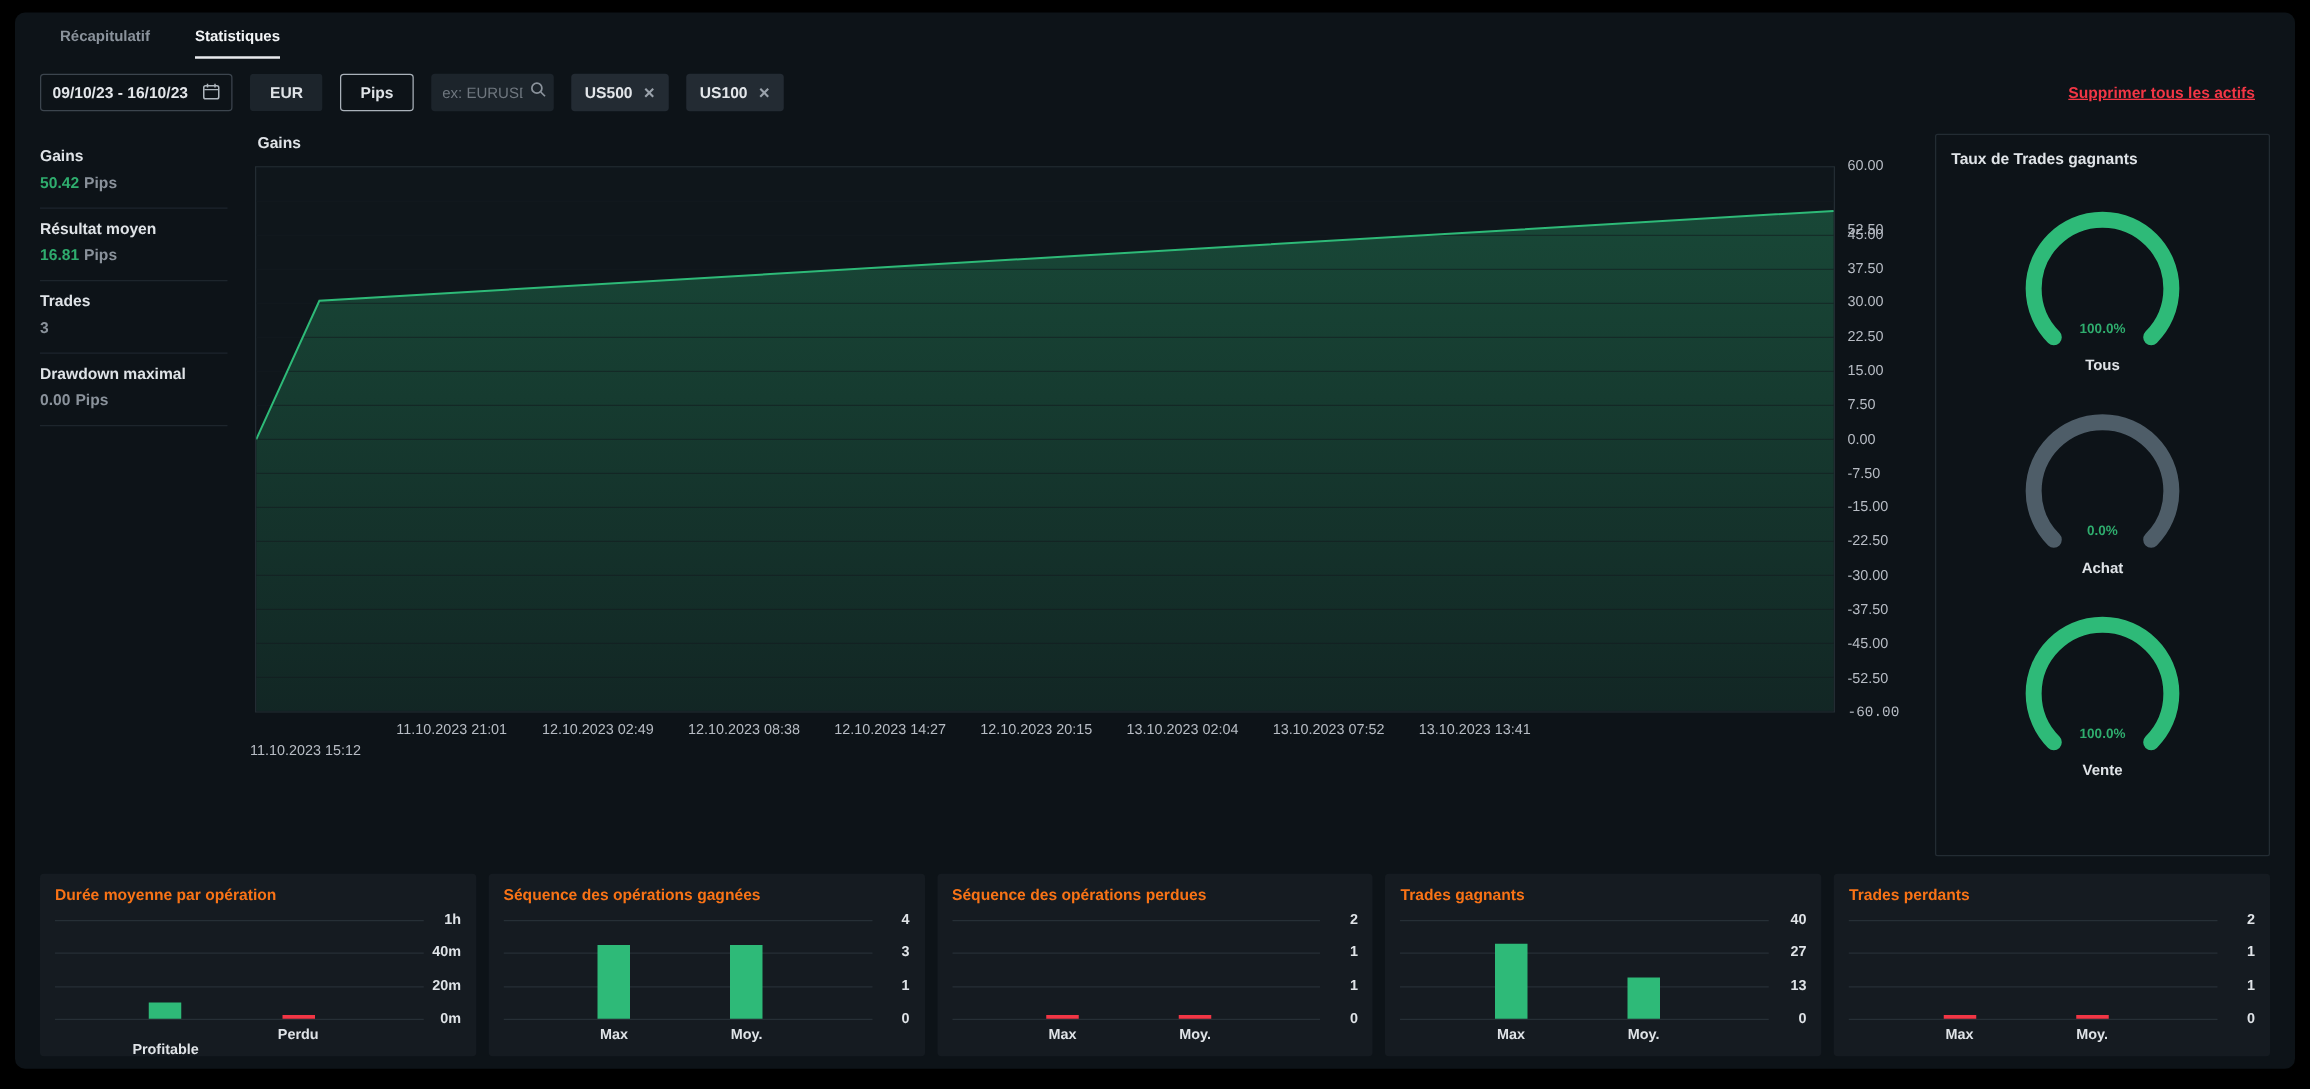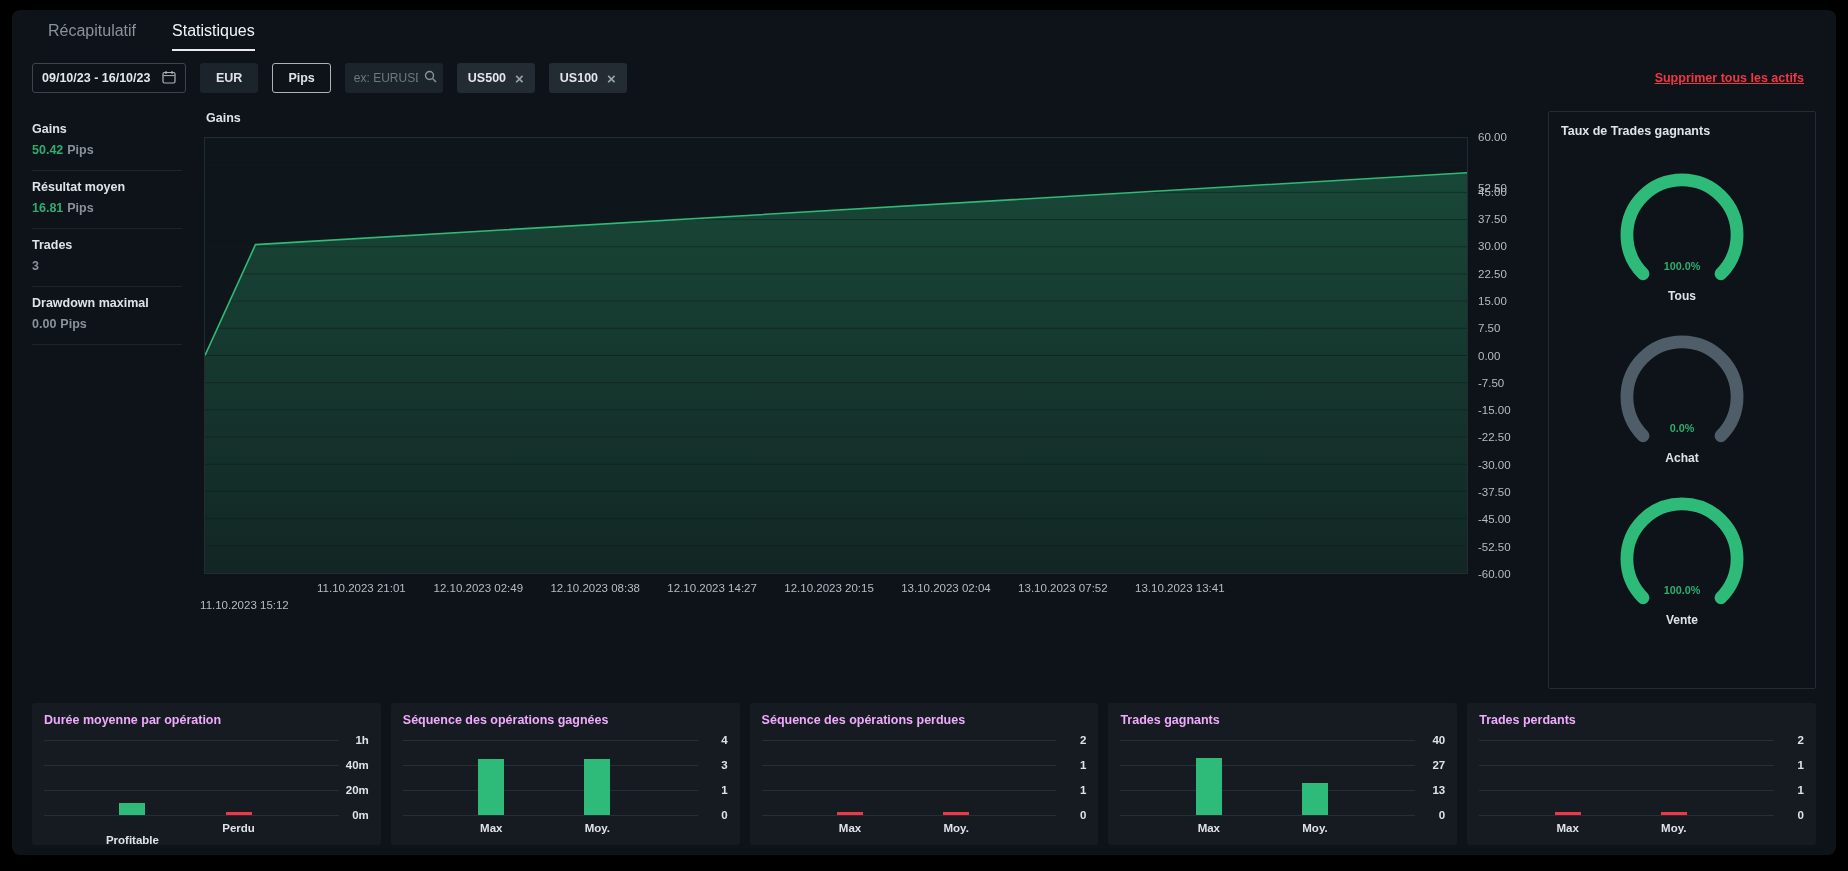--- a/index.html
+++ b/index.html
@@ -7,21 +7,21 @@
     --accent-green:#2eba78; --accent-green-text:#2fad6e; --accent-red:#f23645;
     --gauge-gray:#4e5d68; --tick:#b7bcc4; --border:#232c33;
   }
   *{box-sizing:border-box;margin:0;padding:0}
   html,body{background:#000;}
   body{width:1848px;height:871px;font-family:"Liberation Sans",sans-serif;color:var(--text);overflow:hidden;position:relative}
   .frame{position:absolute;inset:10px 12px 16px;background:var(--bg);border-radius:8px;padding:8px 20px 10px;display:flex;flex-direction:column;overflow:hidden}
 
   
   .tabs{display:flex;gap:36px;padding:4px 16px 0}
-  .tab{font-size:16px;color:var(--muted);font-weight:400;padding-bottom:9px;cursor:pointer}
+  .tab{font-size:12px;color:var(--muted);font-weight:700;padding-bottom:9px;cursor:pointer}
   .tab.active{color:#f2f4f6;border-bottom:2px solid #e8eaed}
 
   
   .toolbar{display:flex;align-items:center;gap:14px;margin:12px 0 18px;position:relative}
   .date-input{display:flex;align-items:center;justify-content:space-between;width:154px;height:30px;border:1px solid #3c454e;border-radius:3px;padding:0 9px;font-size:12.5px;font-weight:700;color:#e3e6ea;cursor:pointer}
   .btn{height:30px;padding:0 15px;background:#1c242b;border:1px solid transparent;border-radius:3px;color:#dfe3e7;font-size:12.5px;font-weight:700;cursor:pointer;font-family:inherit}
   .btn.selected{background:transparent;border-color:#aab2ba}
   .search{display:flex;align-items:center;gap:6px;height:30px;background:#1c242b;border-radius:3px;padding:0 9px;width:98px}
   .search input{background:transparent;border:0;outline:0;color:#cfd3d9;font-size:12px;width:64px;font-family:inherit}
   .search input::placeholder{color:#6f777f}
@@ -56,21 +56,21 @@
   .gauges-title{font-size:12.5px;font-weight:700;color:#dfe3e7}
   .gauge-list{display:flex;flex-direction:column;align-items:center;gap:25px;margin-top:28px}
   .gauge{display:flex;flex-direction:column;align-items:center}
   .gauge-svg{width:158px;height:120px;display:block}
   .gauge-pct{fill:var(--accent-green-text);font-size:11px;font-weight:700;font-family:"Liberation Sans",sans-serif}
   .gauge-label{font-size:12px;color:#dfe3e7;margin-top:3px;font-weight:700}
 
   
   .bottom{display:flex;gap:10px;margin-top:14px;flex:1;min-height:126px}
   .mini-panel{flex:1;background:var(--panel);border-radius:3px;padding:10px 12px 8px;display:flex;flex-direction:column;min-width:0}
-  .mini-title{font-size:12.5px;font-weight:700;color:#f0abfc;margin-bottom:13px;white-space:nowrap}
+  .mini-title{font-size:12.5px;font-weight:700;color:#f97316;margin-bottom:13px;white-space:nowrap}
   .mini-chart{display:flex;flex:1}
   .mini-plot{flex:1;position:relative}
   .mini-grid{position:absolute;left:0;right:0;height:1px;background:#262f36}
   .mini-ylabels{width:30px;position:relative;font-size:11.5px;color:#dfe3e7;font-weight:700}
   .mini-ytick{position:absolute;right:0;transform:translateY(-50%)}
   .bar{position:absolute;bottom:0;width:26px;transform:translateX(-50%)}
   .bar.green{background:var(--accent-green)}
   .bar.red{background:var(--accent-red)}
   .mini-xlabels{position:relative;height:15px;margin-right:30px;margin-top:7px;font-size:11.5px;color:#dfe3e7}
   .mini-xtick{position:absolute;transform:translateX(-50%);font-weight:700;white-space:nowrap}
@@ -198,21 +198,21 @@
             <span class="y-tick" style="top: 37.5%;">15.00</span>
             <span class="y-tick" style="top: 43.75%;">7.50</span>
             <span class="y-tick" style="top: 50%;">0.00</span>
             <span class="y-tick" style="top: 56.25%;">-7.50</span>
             <span class="y-tick" style="top: 62.5%;">-15.00</span>
             <span class="y-tick" style="top: 68.75%;">-22.50</span>
             <span class="y-tick" style="top: 75%;">-30.00</span>
             <span class="y-tick" style="top: 81.25%;">-37.50</span>
             <span class="y-tick" style="top: 87.5%;">-45.00</span>
             <span class="y-tick" style="top: 93.75%;">-52.50</span>
-            <span class="y-tick" style="top: 100%;">-60.00</span>
+            <span class="y-tick" style="top: 100%; font-family: Liberation Mono, monospace;">-60.00</span>
           </div>
       </div>
       <div class="x-axis">
           <span class="x-tick" style="left: 3.2%; margin-top: 17px;">11.10.2023 15:12</span>
           <span class="x-tick" style="left: 12.45%;">11.10.2023 21:01</span>
           <span class="x-tick" style="left: 21.7%;">12.10.2023 02:49</span>
           <span class="x-tick" style="left: 30.95%;">12.10.2023 08:38</span>
           <span class="x-tick" style="left: 40.2%;">12.10.2023 14:27</span>
           <span class="x-tick" style="left: 49.45%;">12.10.2023 20:15</span>
           <span class="x-tick" style="left: 58.7%;">13.10.2023 02:04</span>

